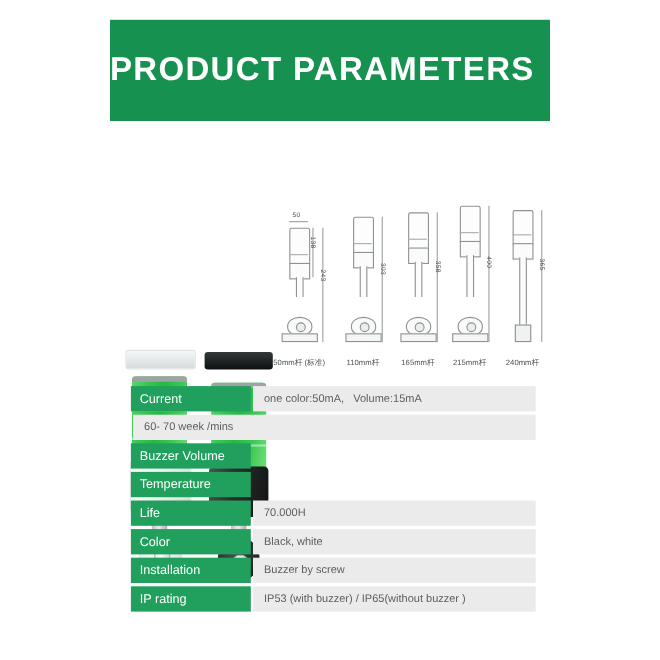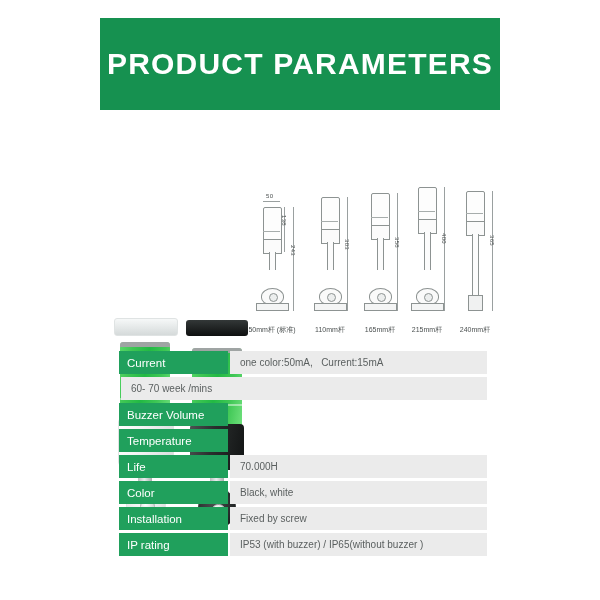--- a/index.html
+++ b/index.html
@@ -19,21 +19,20 @@
   
   #header-banner {
     position: absolute;
     left: 100px;
     top: 18px;
     width: 400px;
     height: 92px;
     background: #169150;
     display: flex;
     align-items: center;
-    justify-content: center;
   }
   #page-title {
     color: #ffffff;
     font-size: 30px;
     font-weight: bold;
     letter-spacing: 1.2px;
     white-space: nowrap;
   }
 
   
@@ -449,21 +448,21 @@
     </div>
     <div class="draw-caption">240mm杆</div>
   </div>
 
 </div>
 
 <div id="spec-table">
 
   <div class="spec-row">
     <div class="spec-label">Current</div>
-    <div class="spec-value">one color:50mA,   Current:15mA</div>
+    <div class="spec-value">one color:50mA,   Volume:15mA</div>
   </div>
 
   <div class="spec-row">
     <div class="spec-value">60- 70 week /mins</div>
   </div>
 
   <div class="spec-row">
     <div class="spec-label">Buzzer Volume</div>
   </div>
 
@@ -476,21 +475,21 @@
     <div class="spec-value">70.000H</div>
   </div>
 
   <div class="spec-row">
     <div class="spec-label">Color</div>
     <div class="spec-value">Black, white</div>
   </div>
 
   <div class="spec-row">
     <div class="spec-label">Installation</div>
-    <div class="spec-value">Fixed by screw</div>
+    <div class="spec-value">Buzzer by screw</div>
   </div>
 
 
   <div class="spec-row">
     <div class="spec-label">IP rating</div>
     <div class="spec-value">IP53 (with buzzer) / IP65(without buzzer )</div>
   </div>
 
 </div>
 

